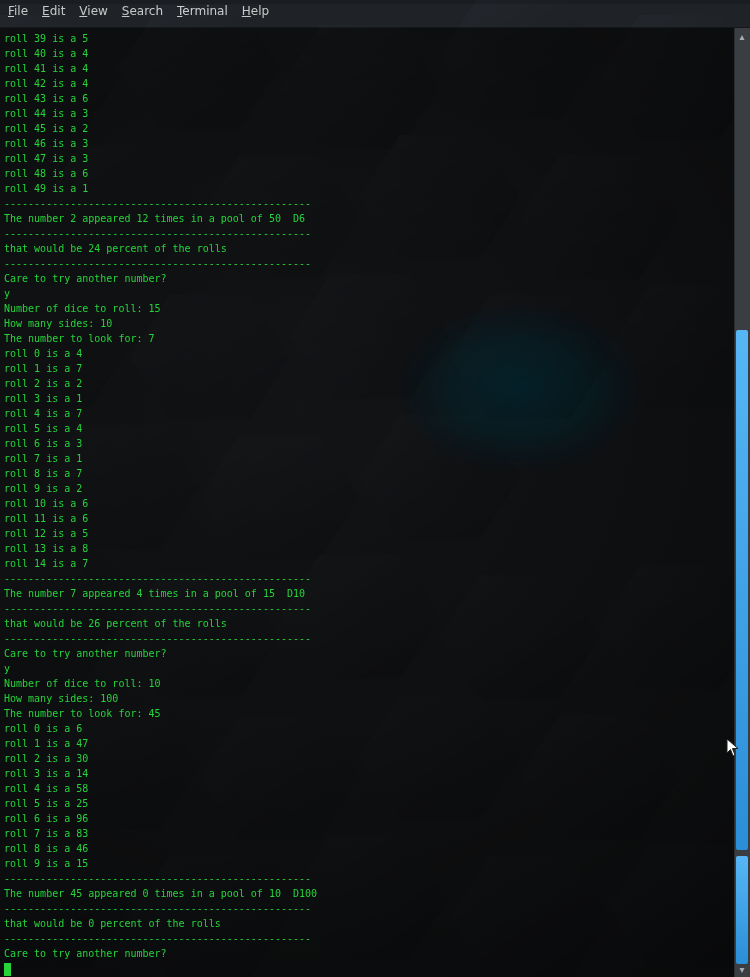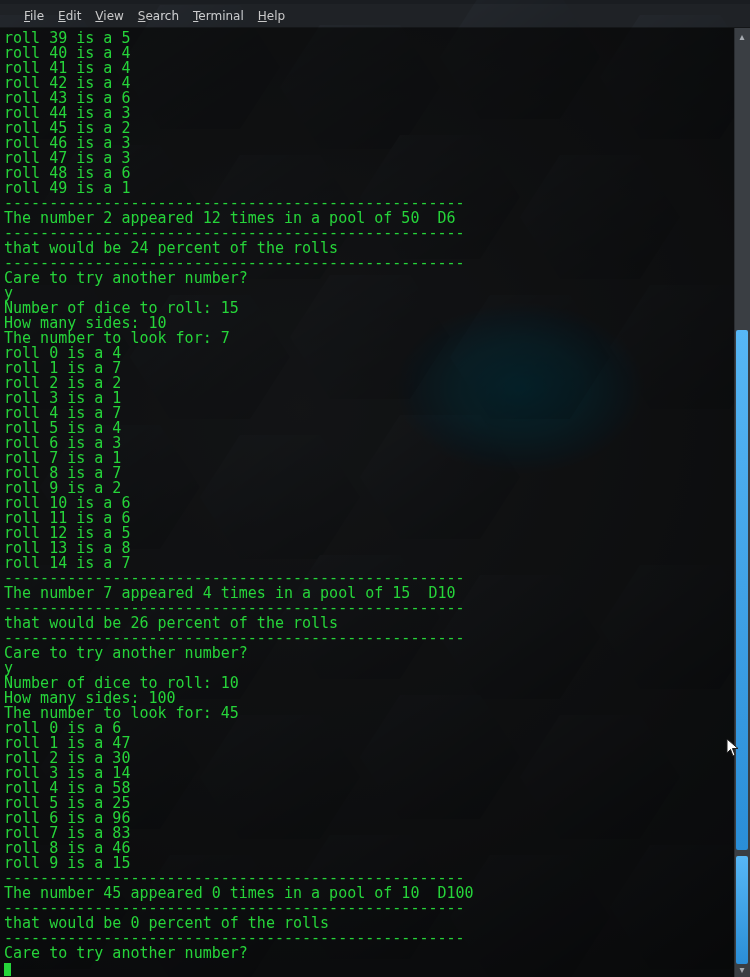--- a/index.html
+++ b/index.html
@@ -4,22 +4,22 @@
   <style>
     * { margin: 0; padding: 0; box-sizing: border-box; }
     body {
       width: 750px; height: 977px;
       background: #2a2e33;
       font-family: "DejaVu Sans", Arial, sans-serif;
       overflow: hidden; position: relative;
     }
     .titlebar { height: 4px; background: #1a1d21; }
     .menubar {
-      height: 24px; display: flex; align-items: center;
-      padding: 0 24px; gap: 14px; font-size: 12px;
+      height: 24px; display: flex; 
+      padding: 0 8px; gap: 14px; font-size: 12px;
       color: #c8c8c8; background: rgba(0,0,0,.25);
       border-bottom: 1px solid rgba(0,0,0,.35);
     }
     .menubar .mi { cursor: default; }
     .menubar .mi .ul { text-decoration: underline; }
     .term-wrap { position: relative; width: 750px; height: 949px; }
     .term-bg {
       position: absolute; inset: 0;
       background:
         radial-gradient(160px 110px at 520px 360px,
@@ -33,21 +33,21 @@
     .hex::before{
       content:""; position:absolute; inset:0;
       background:linear-gradient(145deg,#b9bec5 0%,#6d7379 55%,#3b4046 100%);
       clip-path: polygon(25% 5%,75% 5%,100% 50%,75% 95%,25% 95%,0 50%);
       border-radius:6px;
     }
     .term-surface {
       position:absolute; inset:0;
       background: rgba(0,0,0,.62);
       font-family: "DejaVu Sans Mono","Liberation Mono",monospace;
-      font-size: 15px; line-height: 15px; color:#26d43a;
+      font-size: 10px; line-height: 15px; color:#26d43a;
       padding: 3px 4px 4px 4px; white-space: pre;
     }
     .term-surface .line { display:block; height:15px; }
     .cursor {
       display:inline-block; width:7px; height:13px; background:#26d43a;
       vertical-align:bottom; animation: blink 1.1s step-end infinite;
     }
     @keyframes blink { 50% { opacity:0; } }
     .scrollbar-track {
       position:absolute; top:0; right:0; width:16px; height:100%;

